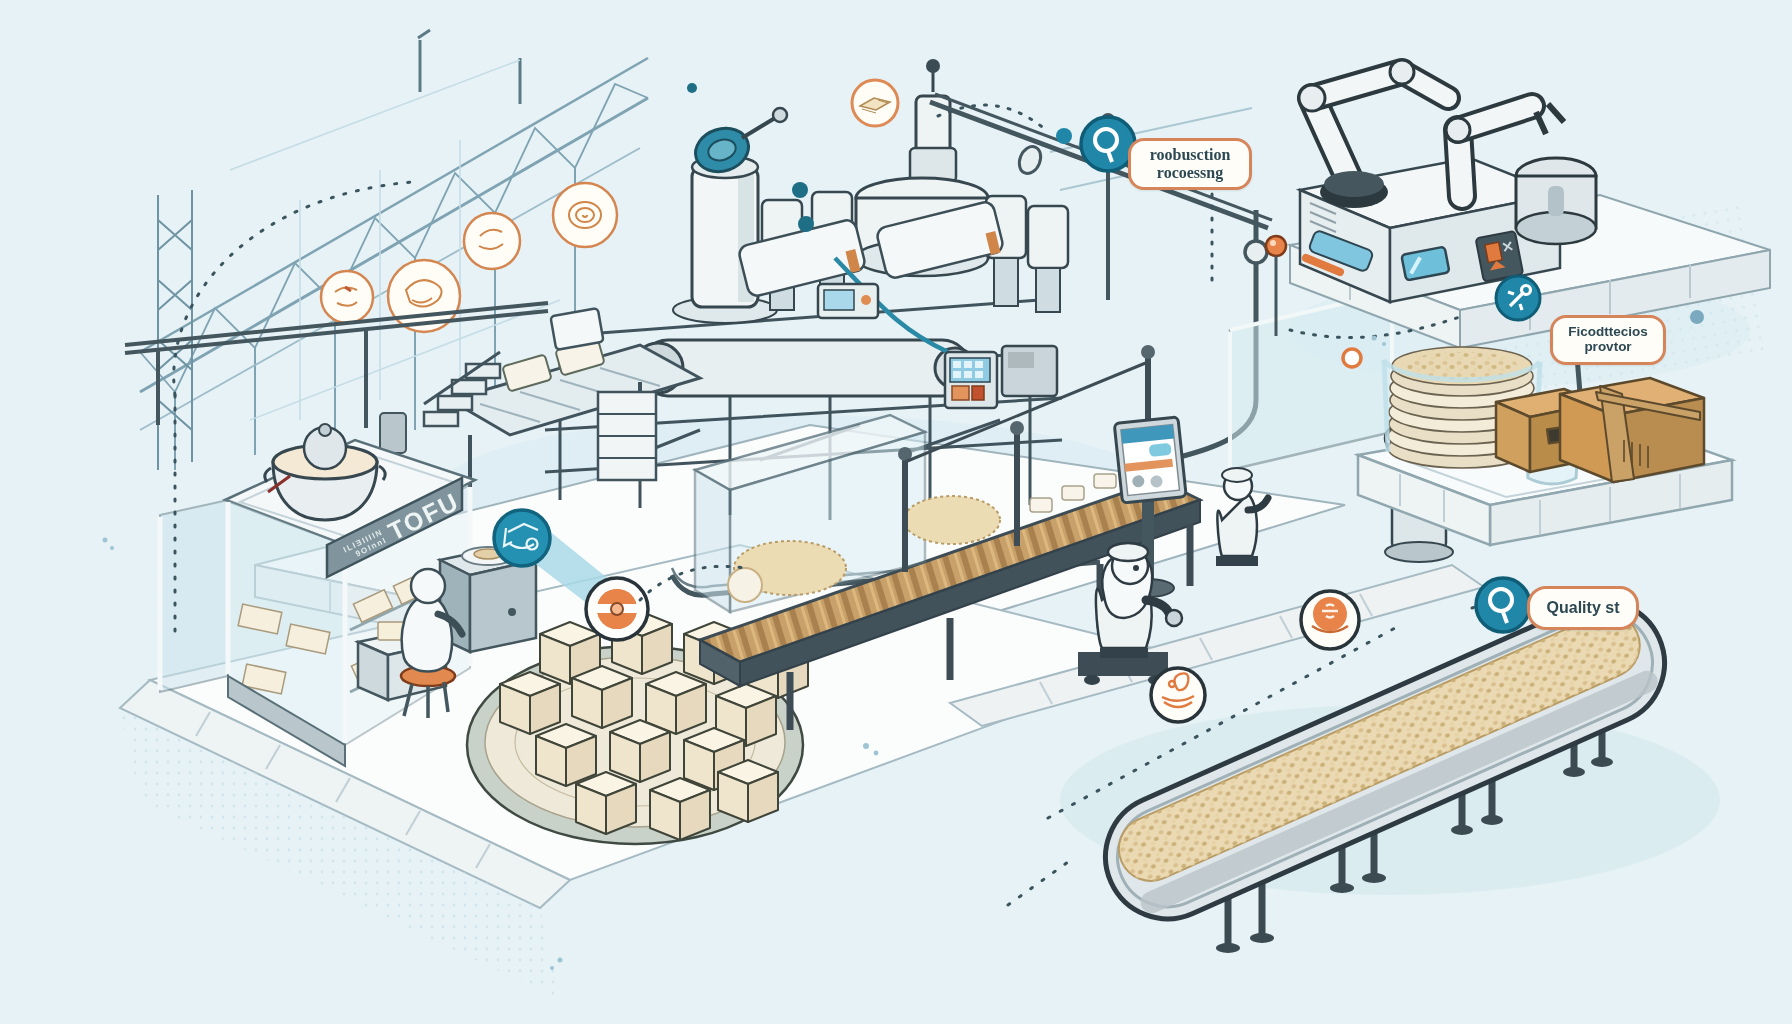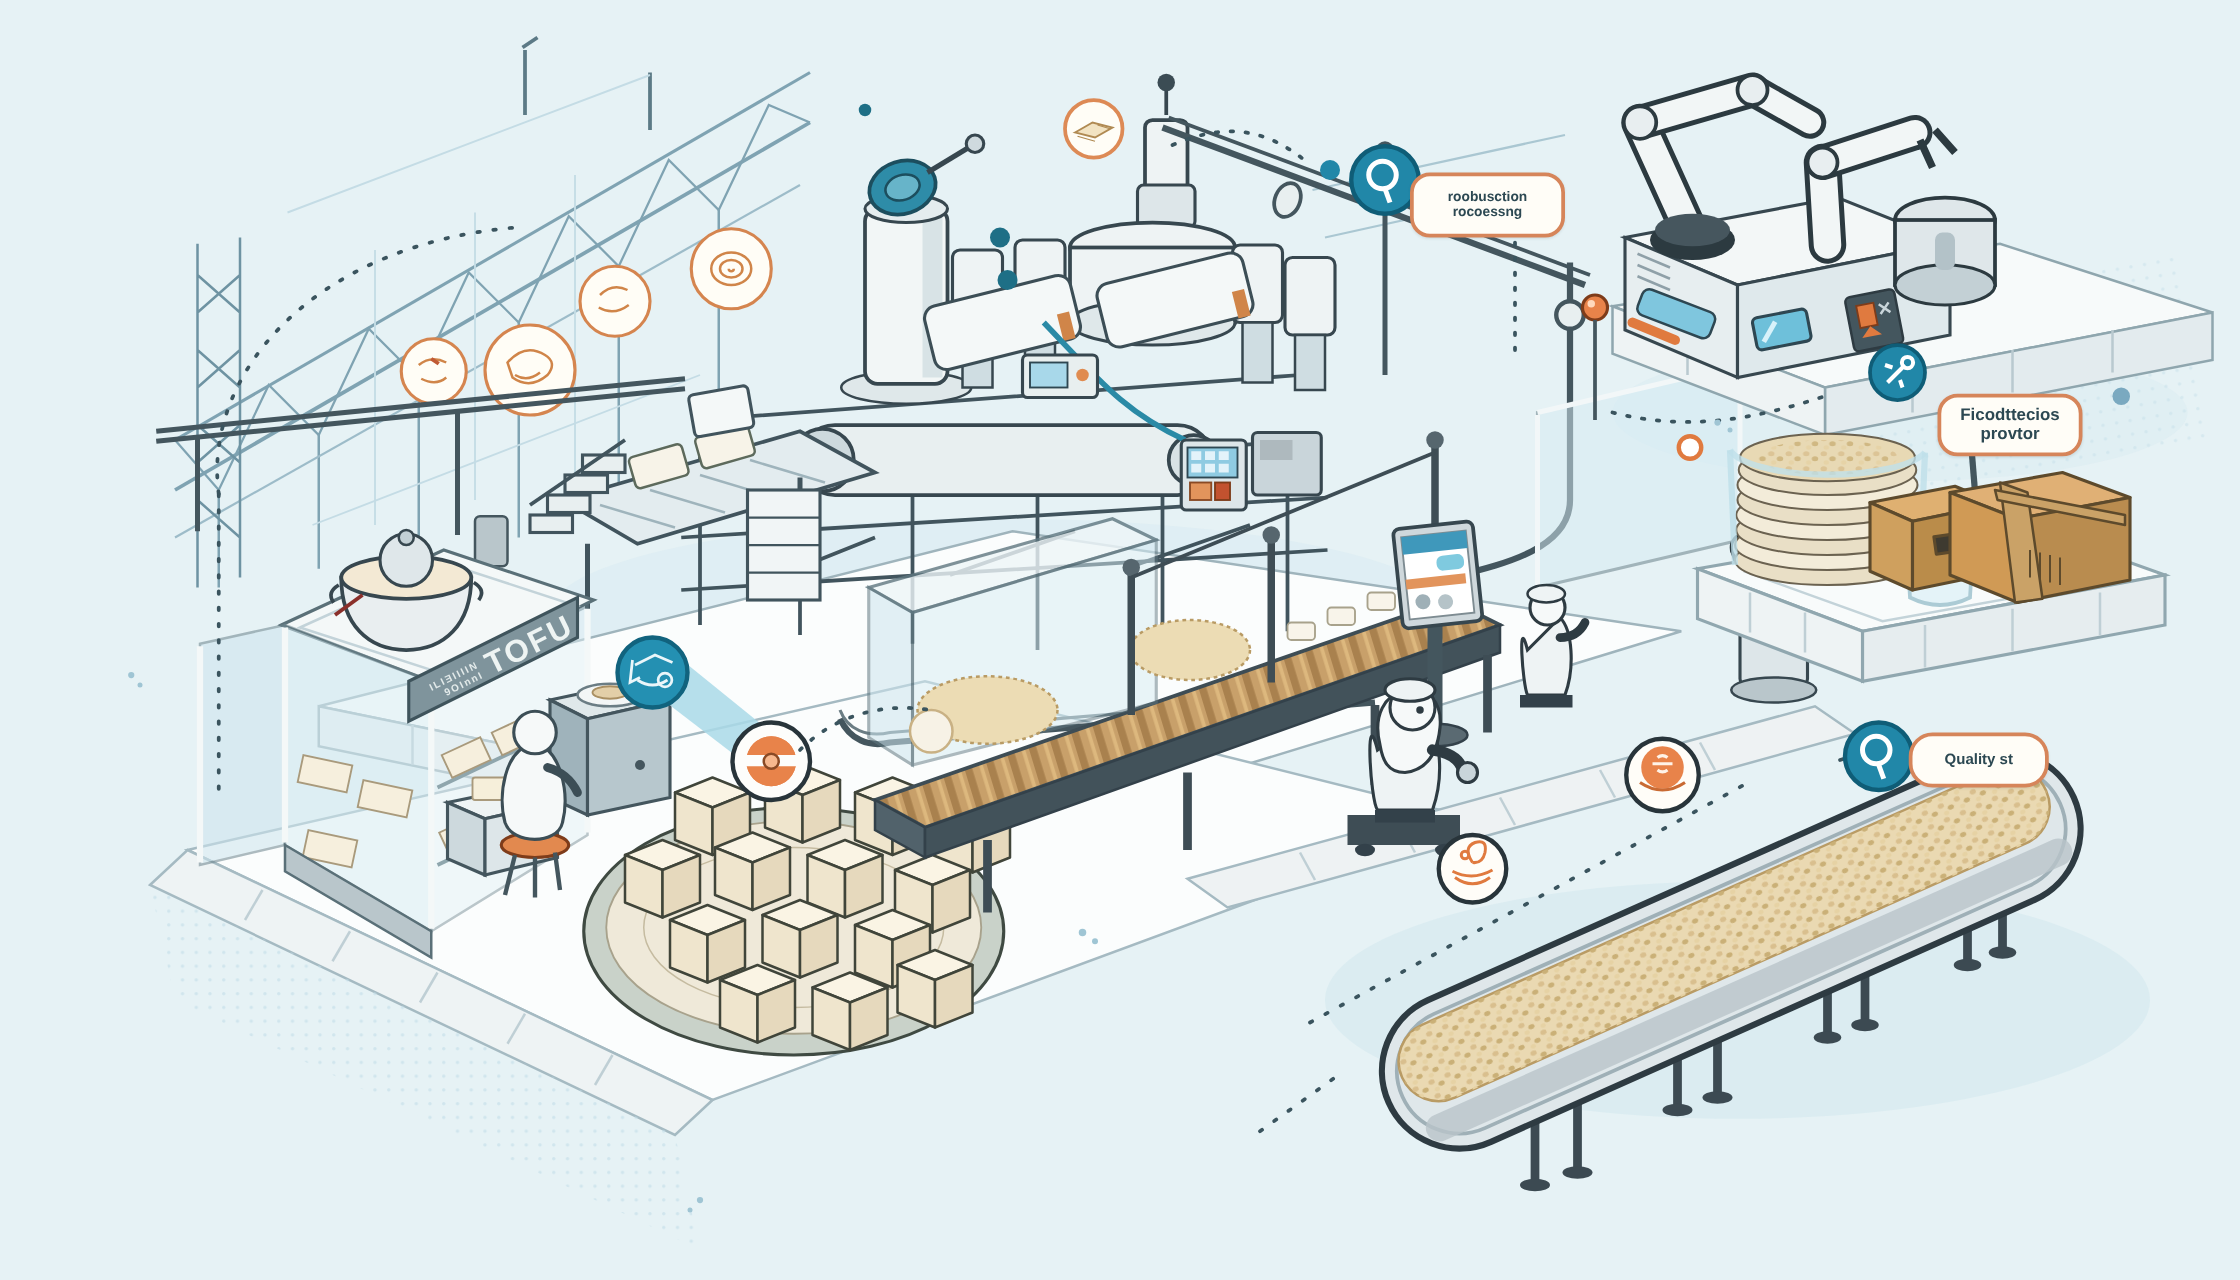--- a/index.html
+++ b/index.html
@@ -3,23 +3,23 @@
 <meta charset="utf-8">
 <style>
   html,body{margin:0;padding:0;background:#dfeef2;}
   .canvas{position:relative;width:1792px;height:1024px;background:#e6f2f5;overflow:hidden;
           font-family:"Liberation Sans",sans-serif;}
   svg{position:absolute;left:0;top:0;}
   .callout{position:absolute;background:#fffdf7;border:3px solid #d6855a;border-radius:16px;
            display:flex;flex-direction:column;align-items:center;justify-content:center;
            color:#2c4852;font-weight:bold;line-height:1.1;box-shadow:0 1px 2px rgba(60,90,100,.12);}
   .callout .l1,.callout .l2{white-space:nowrap;}
-  #callout-processing{left:1128px;top:138px;width:118px;height:46px;font-size:11px;}
+  #callout-processing{left:1128px;top:138px;width:118px;height:46px;font-size:16px;font-family:Liberation Serif, serif;}
   #callout-production{left:1550px;top:283px;width:110px;height:44px;font-size:13.5px;margin-top:32px;}
-  #callout-quality{left:1527px;top:586px;width:106px;height:38px;font-size:12px;border-radius:19px;}
+  #callout-quality{left:1527px;top:586px;width:106px;height:38px;font-size:16px;border-radius:19px;}
   .sign-text{position:absolute;left:327px;top:545px;width:150px;height:34px;
              transform:rotate(-26.4deg);transform-origin:0 0;
              display:flex;align-items:center;justify-content:center;gap:6px;color:#eef4f3;}
   .sign-prefix{display:flex;flex-direction:column;align-items:flex-end;font-size:8px;line-height:1.15;
                letter-spacing:1.5px;opacity:.9;font-weight:bold;}
   .sign-main{font-size:25px;font-weight:bold;letter-spacing:2px;}
 </style>
 </head>
 <body>
 

